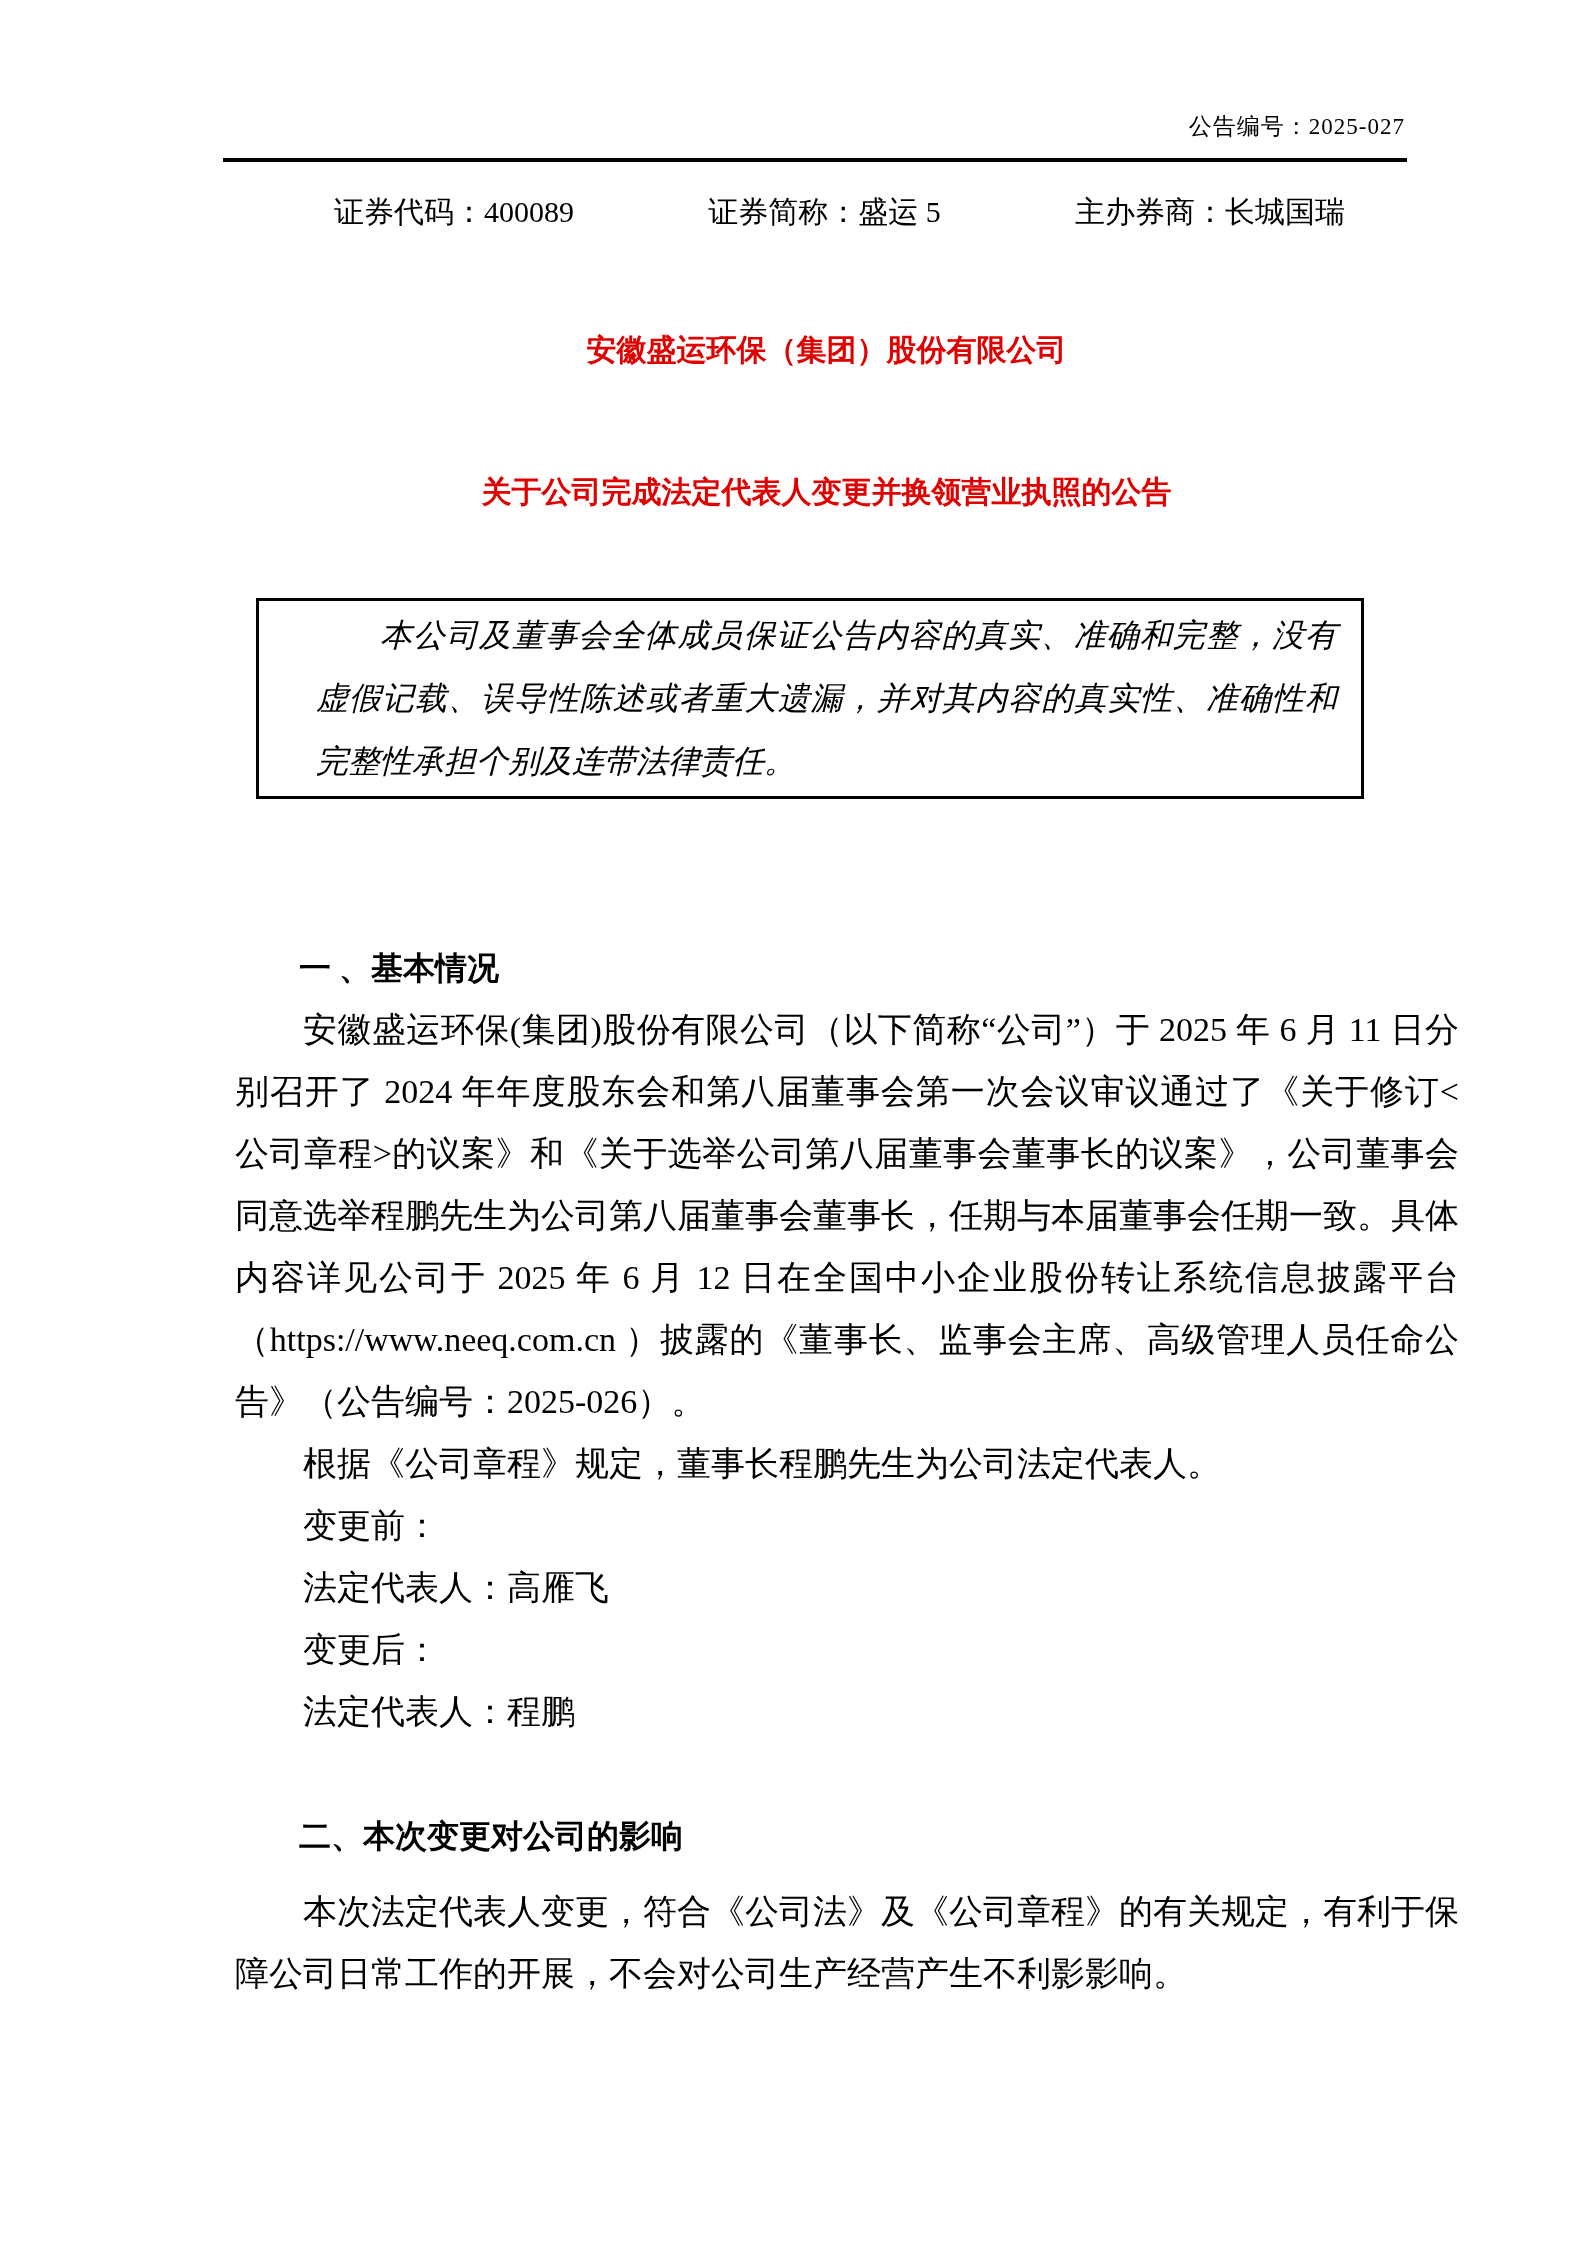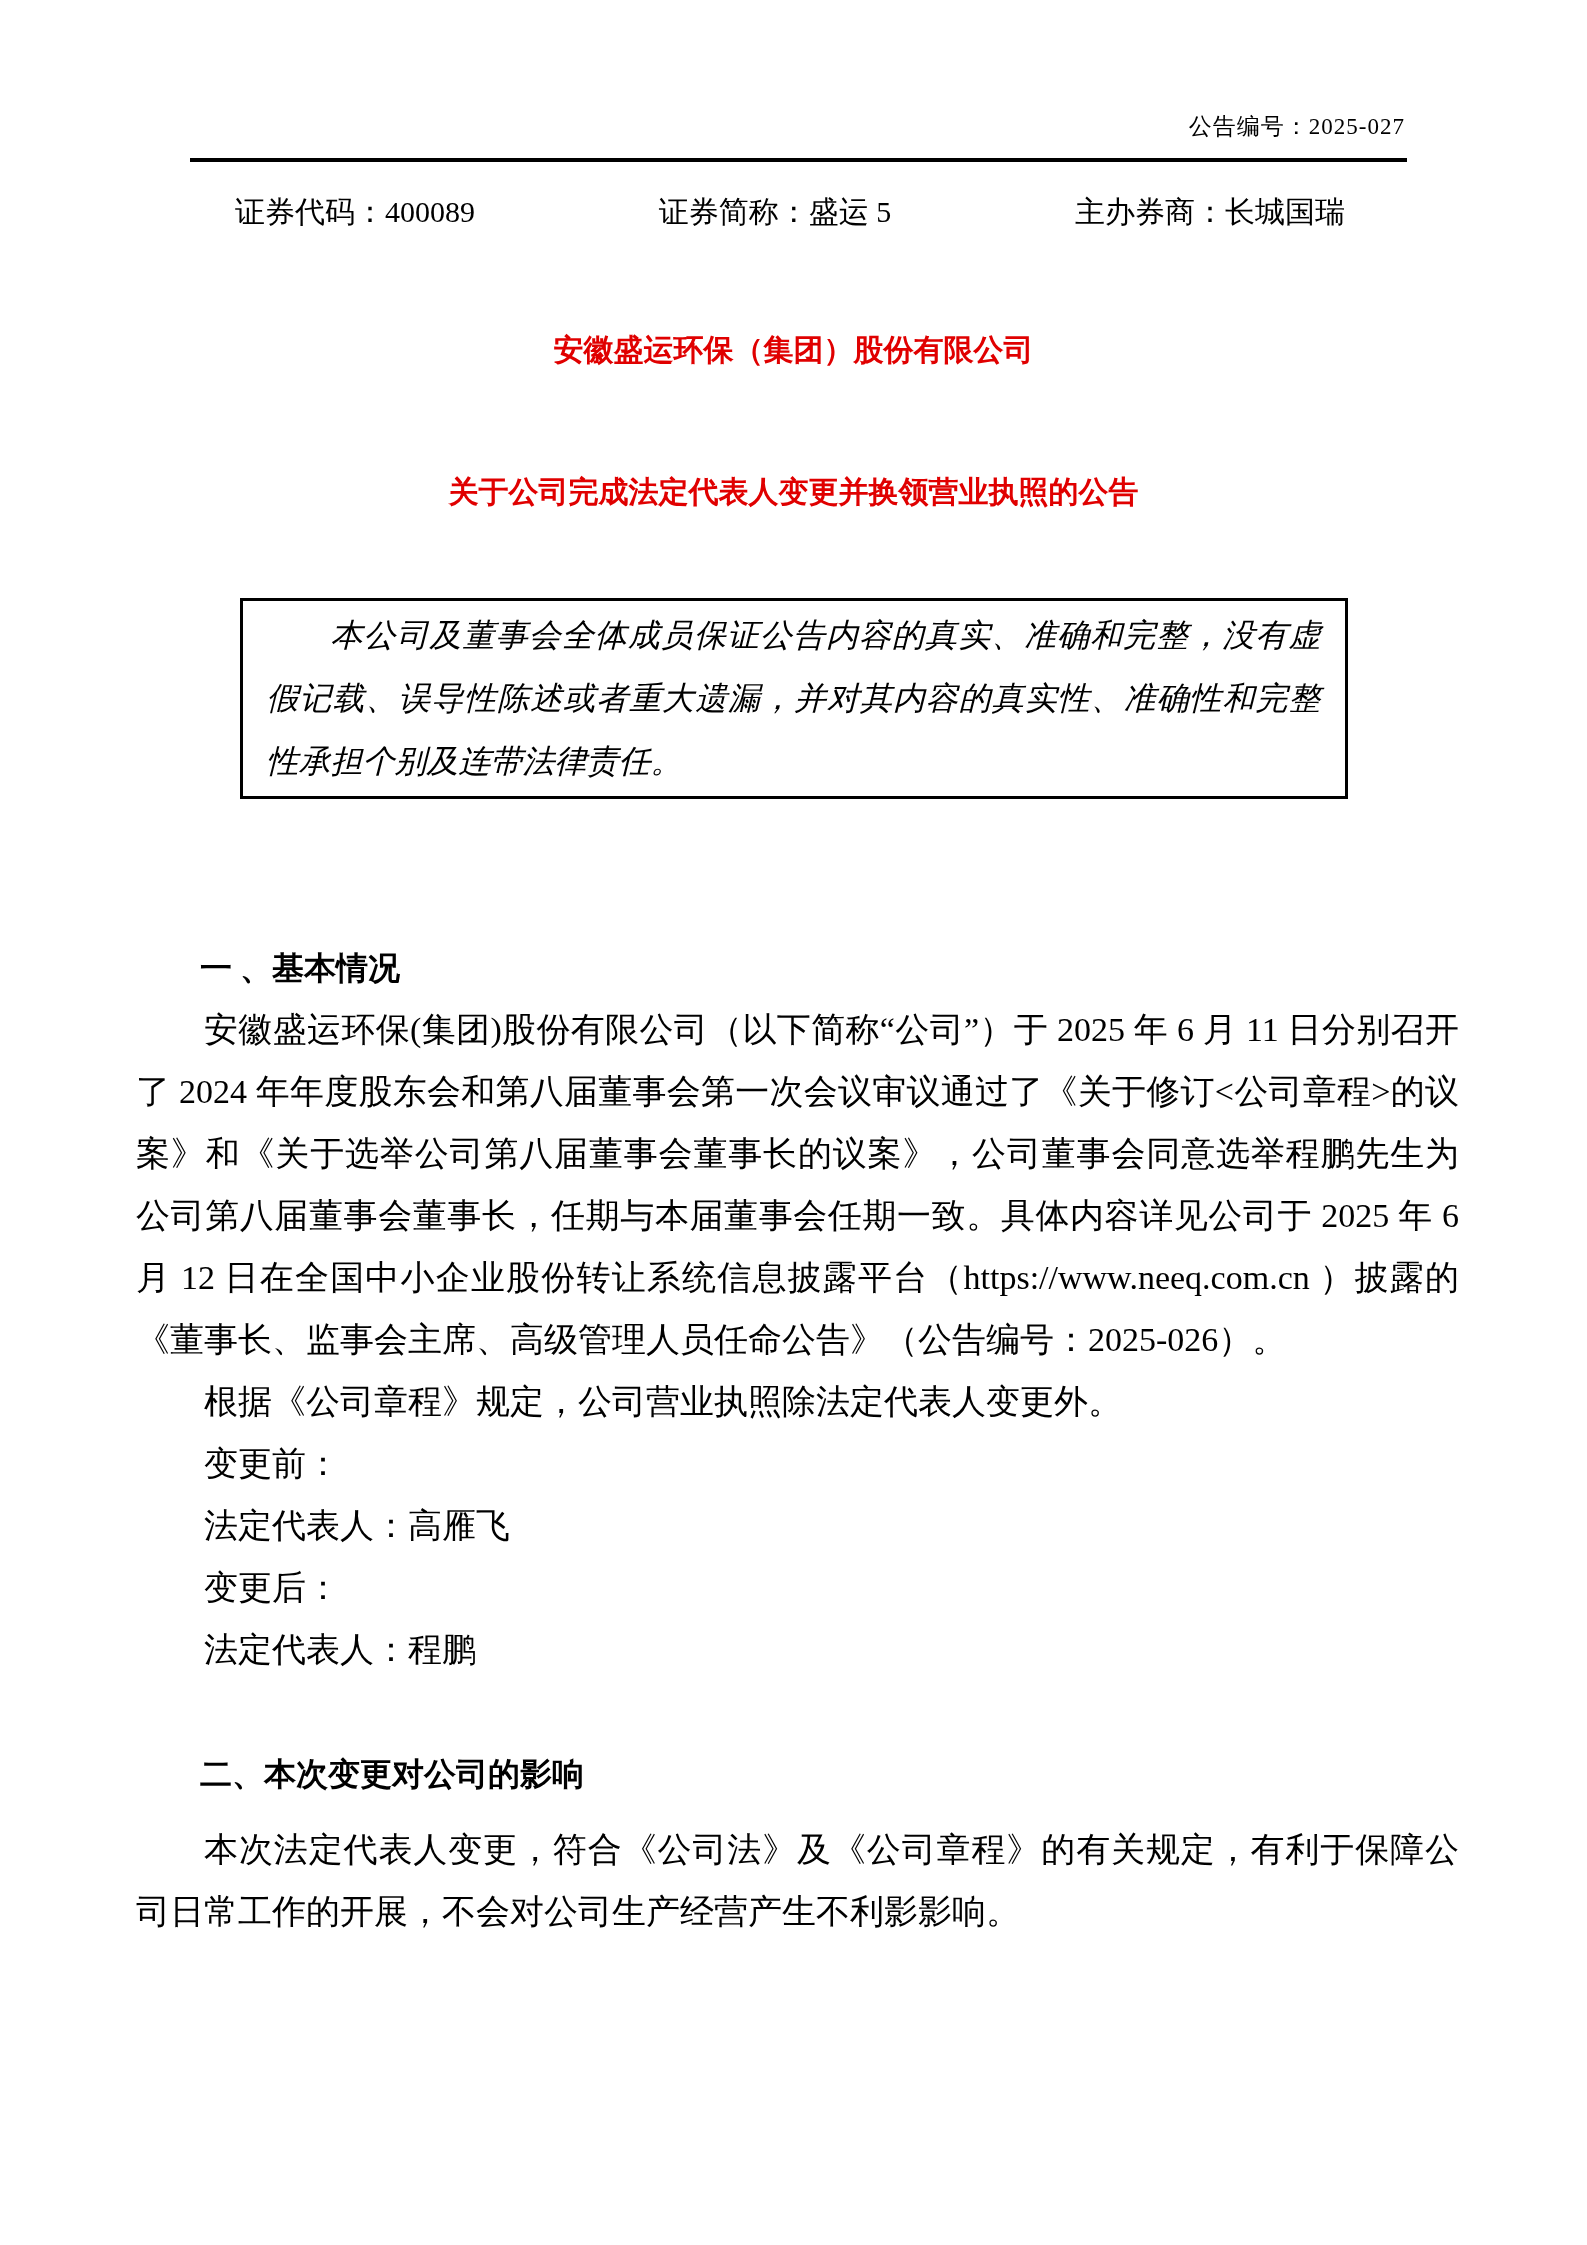--- a/index.html
+++ b/index.html
@@ -1,15 +1,15 @@
 <!DOCTYPE html>
 <html><head>
 <meta charset="utf-8">
 <style>
-  * { box-sizing: border-box; }
+  * { box-sizing: border-box; padding-left: 33px; }
   html, body {
     margin: 0;
     padding: 0;
     background: #ffffff;
   }
   .page {
     position: relative;
     width: 1587px;
     height: 2245px;
     background: #ffffff;
@@ -109,21 +109,21 @@
   <div class="box">
     <p class="box-text">本公司及董事会全体成员保证公告内容的真实、准确和完整，没有虚假记载、误导性陈述或者重大遗漏，并对其内容的真实性、准确性和完整性承担个别及连带法律责任。</p>
   </div>
 
   <div class="content">
 
     <p class="heading">一 、基本情况</p>
 
     <p class="para">安徽盛运环保(集团)股份有限公司（以下简称“公司”）于 2025 年 6 月 11 日分别召开了 2024 年年度股东会和第八届董事会第一次会议审议通过了《关于修订&lt;公司章程&gt;的议案》和《关于选举公司第八届董事会董事长的议案》，公司董事会同意选举程鹏先生为公司第八届董事会董事长，任期与本届董事会任期一致。具体内容详见公司于 2025 年 6 月 12 日在全国中小企业股份转让系统信息披露平台（https://www.neeq.com.cn ）披露的《董事长、监事会主席、高级管理人员任命公告》（公告编号：2025-026）。</p>
 
-    <p class="para">根据《公司章程》规定，公司营业执照除法定代表人变更外。</p>
+    <p class="para">根据《公司章程》规定，董事长程鹏先生为公司法定代表人。</p>
 
 
     <p class="info-line">变更前：</p>
 
     <p class="info-line">法定代表人：高雁飞</p>
 
     <p class="info-line">变更后：</p>
 
     <p class="info-line">法定代表人：程鹏</p>
 

